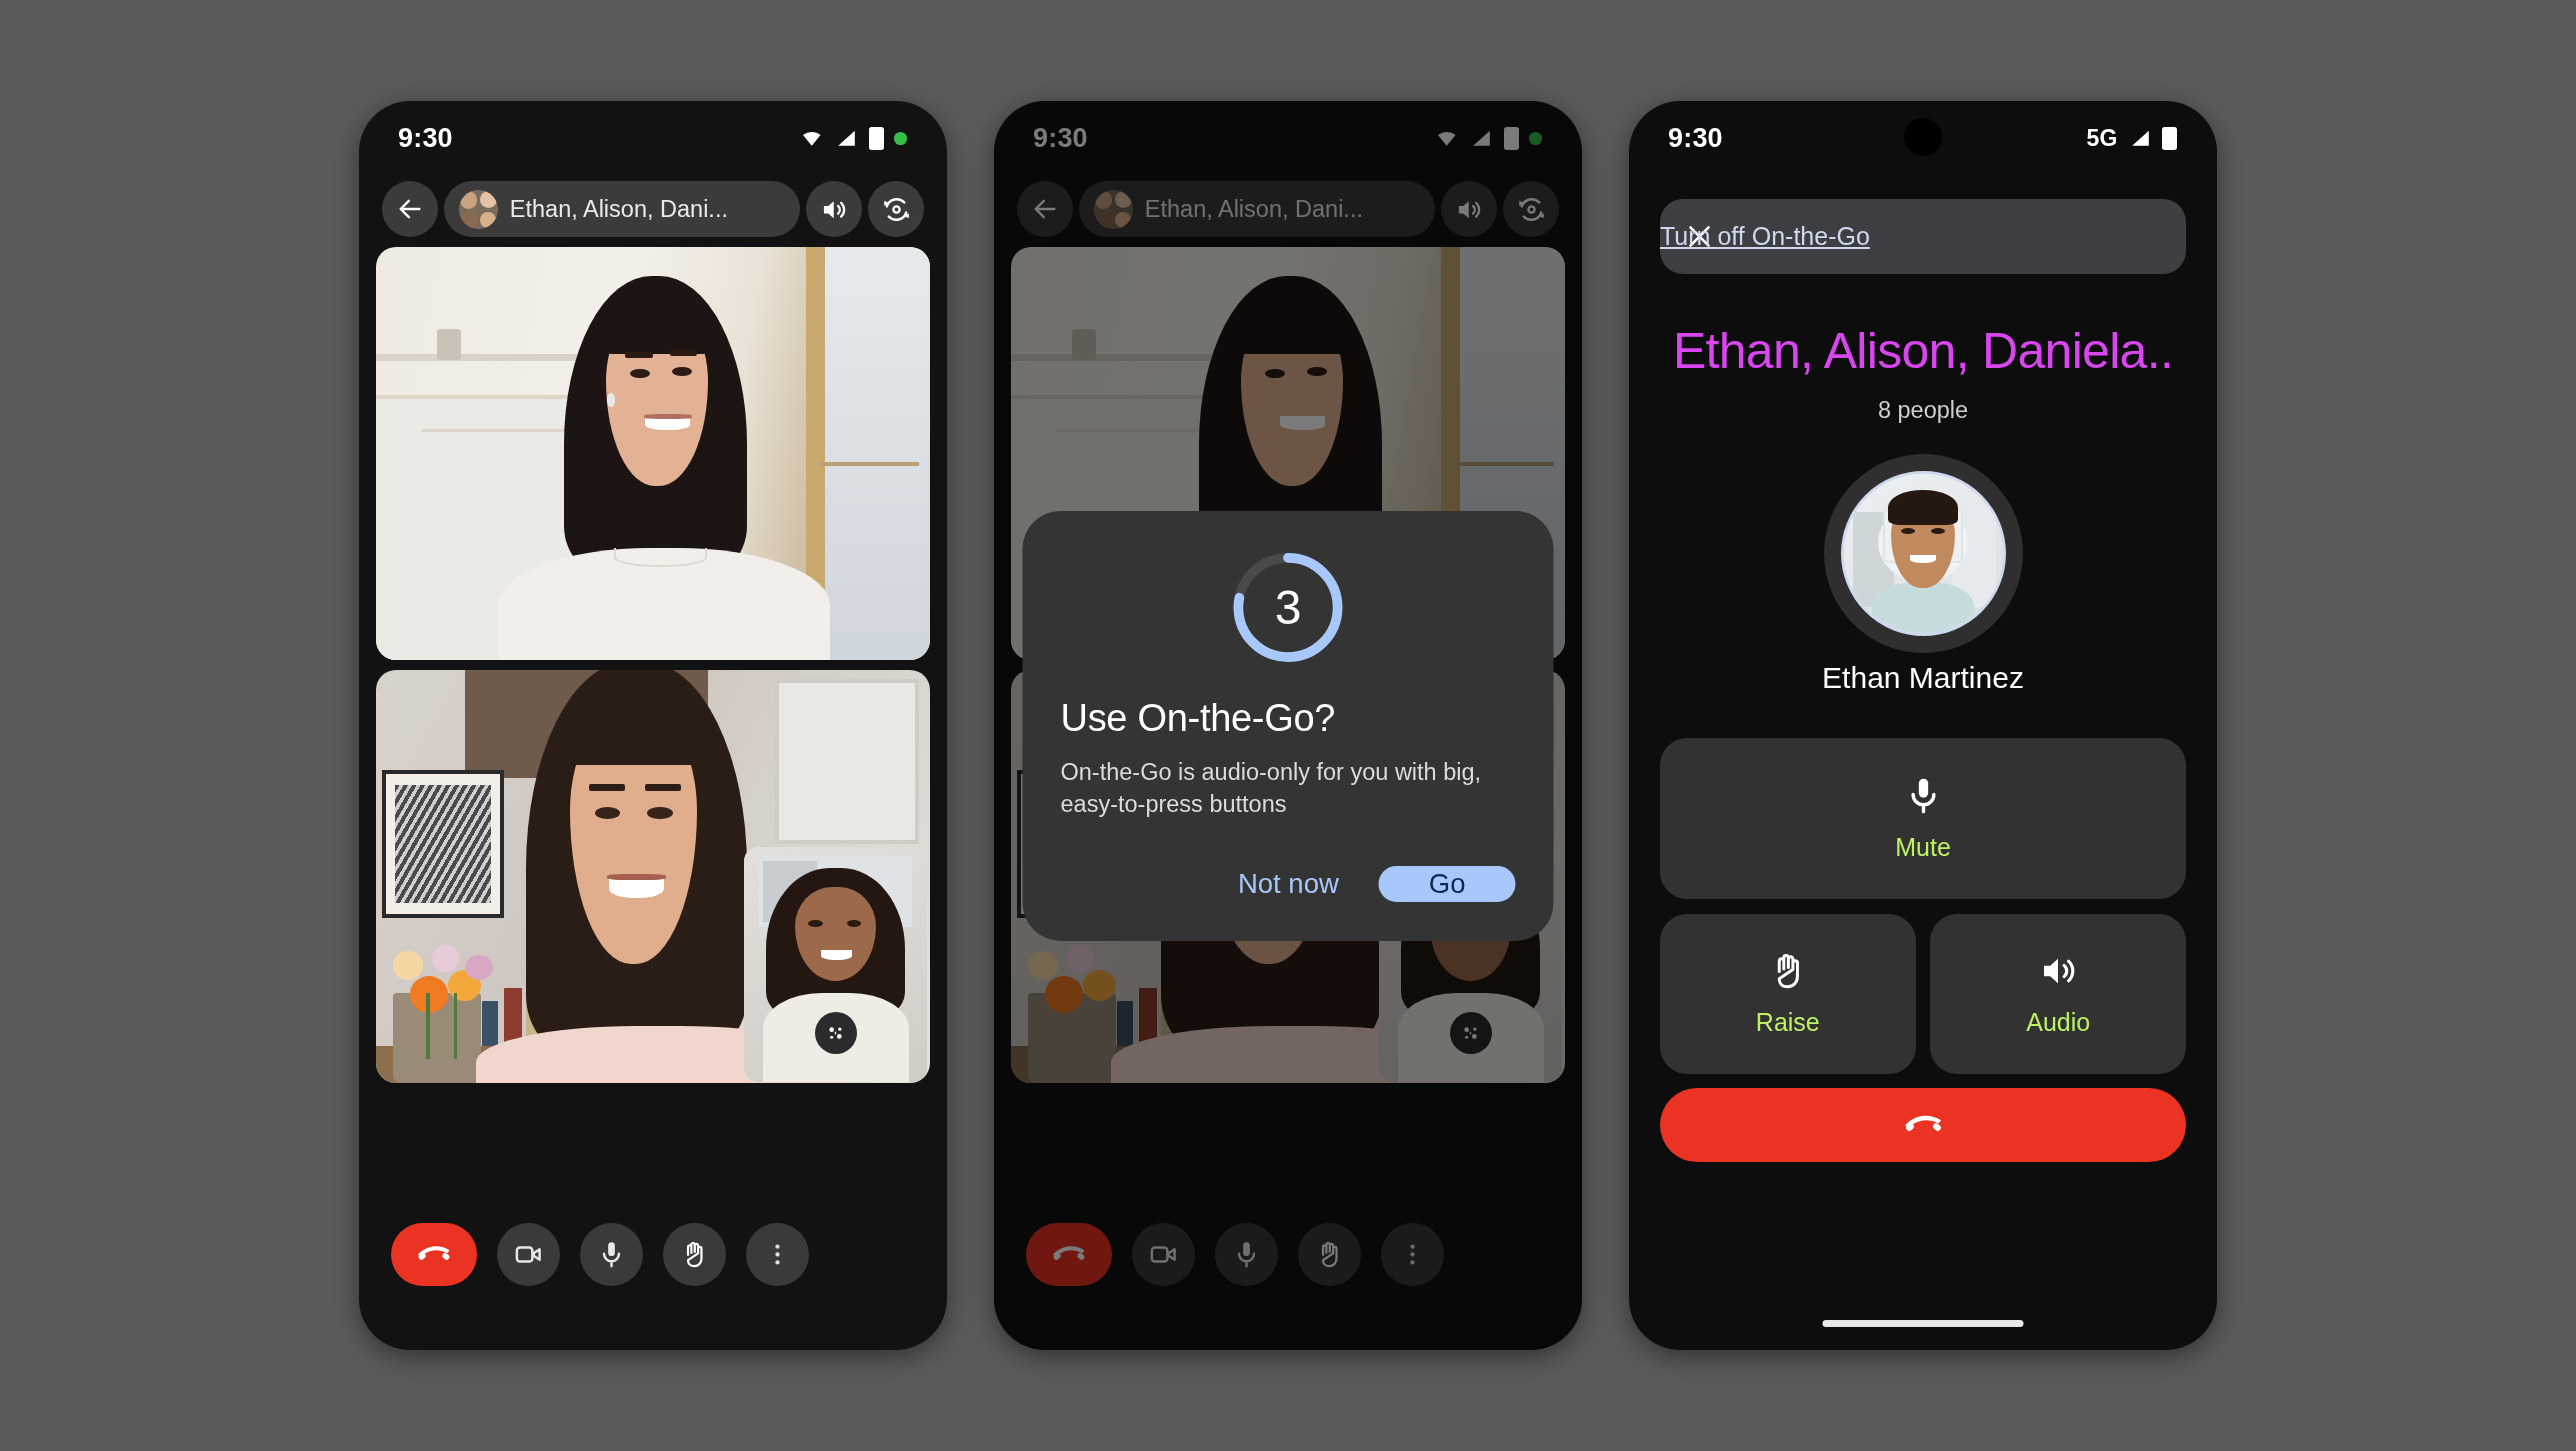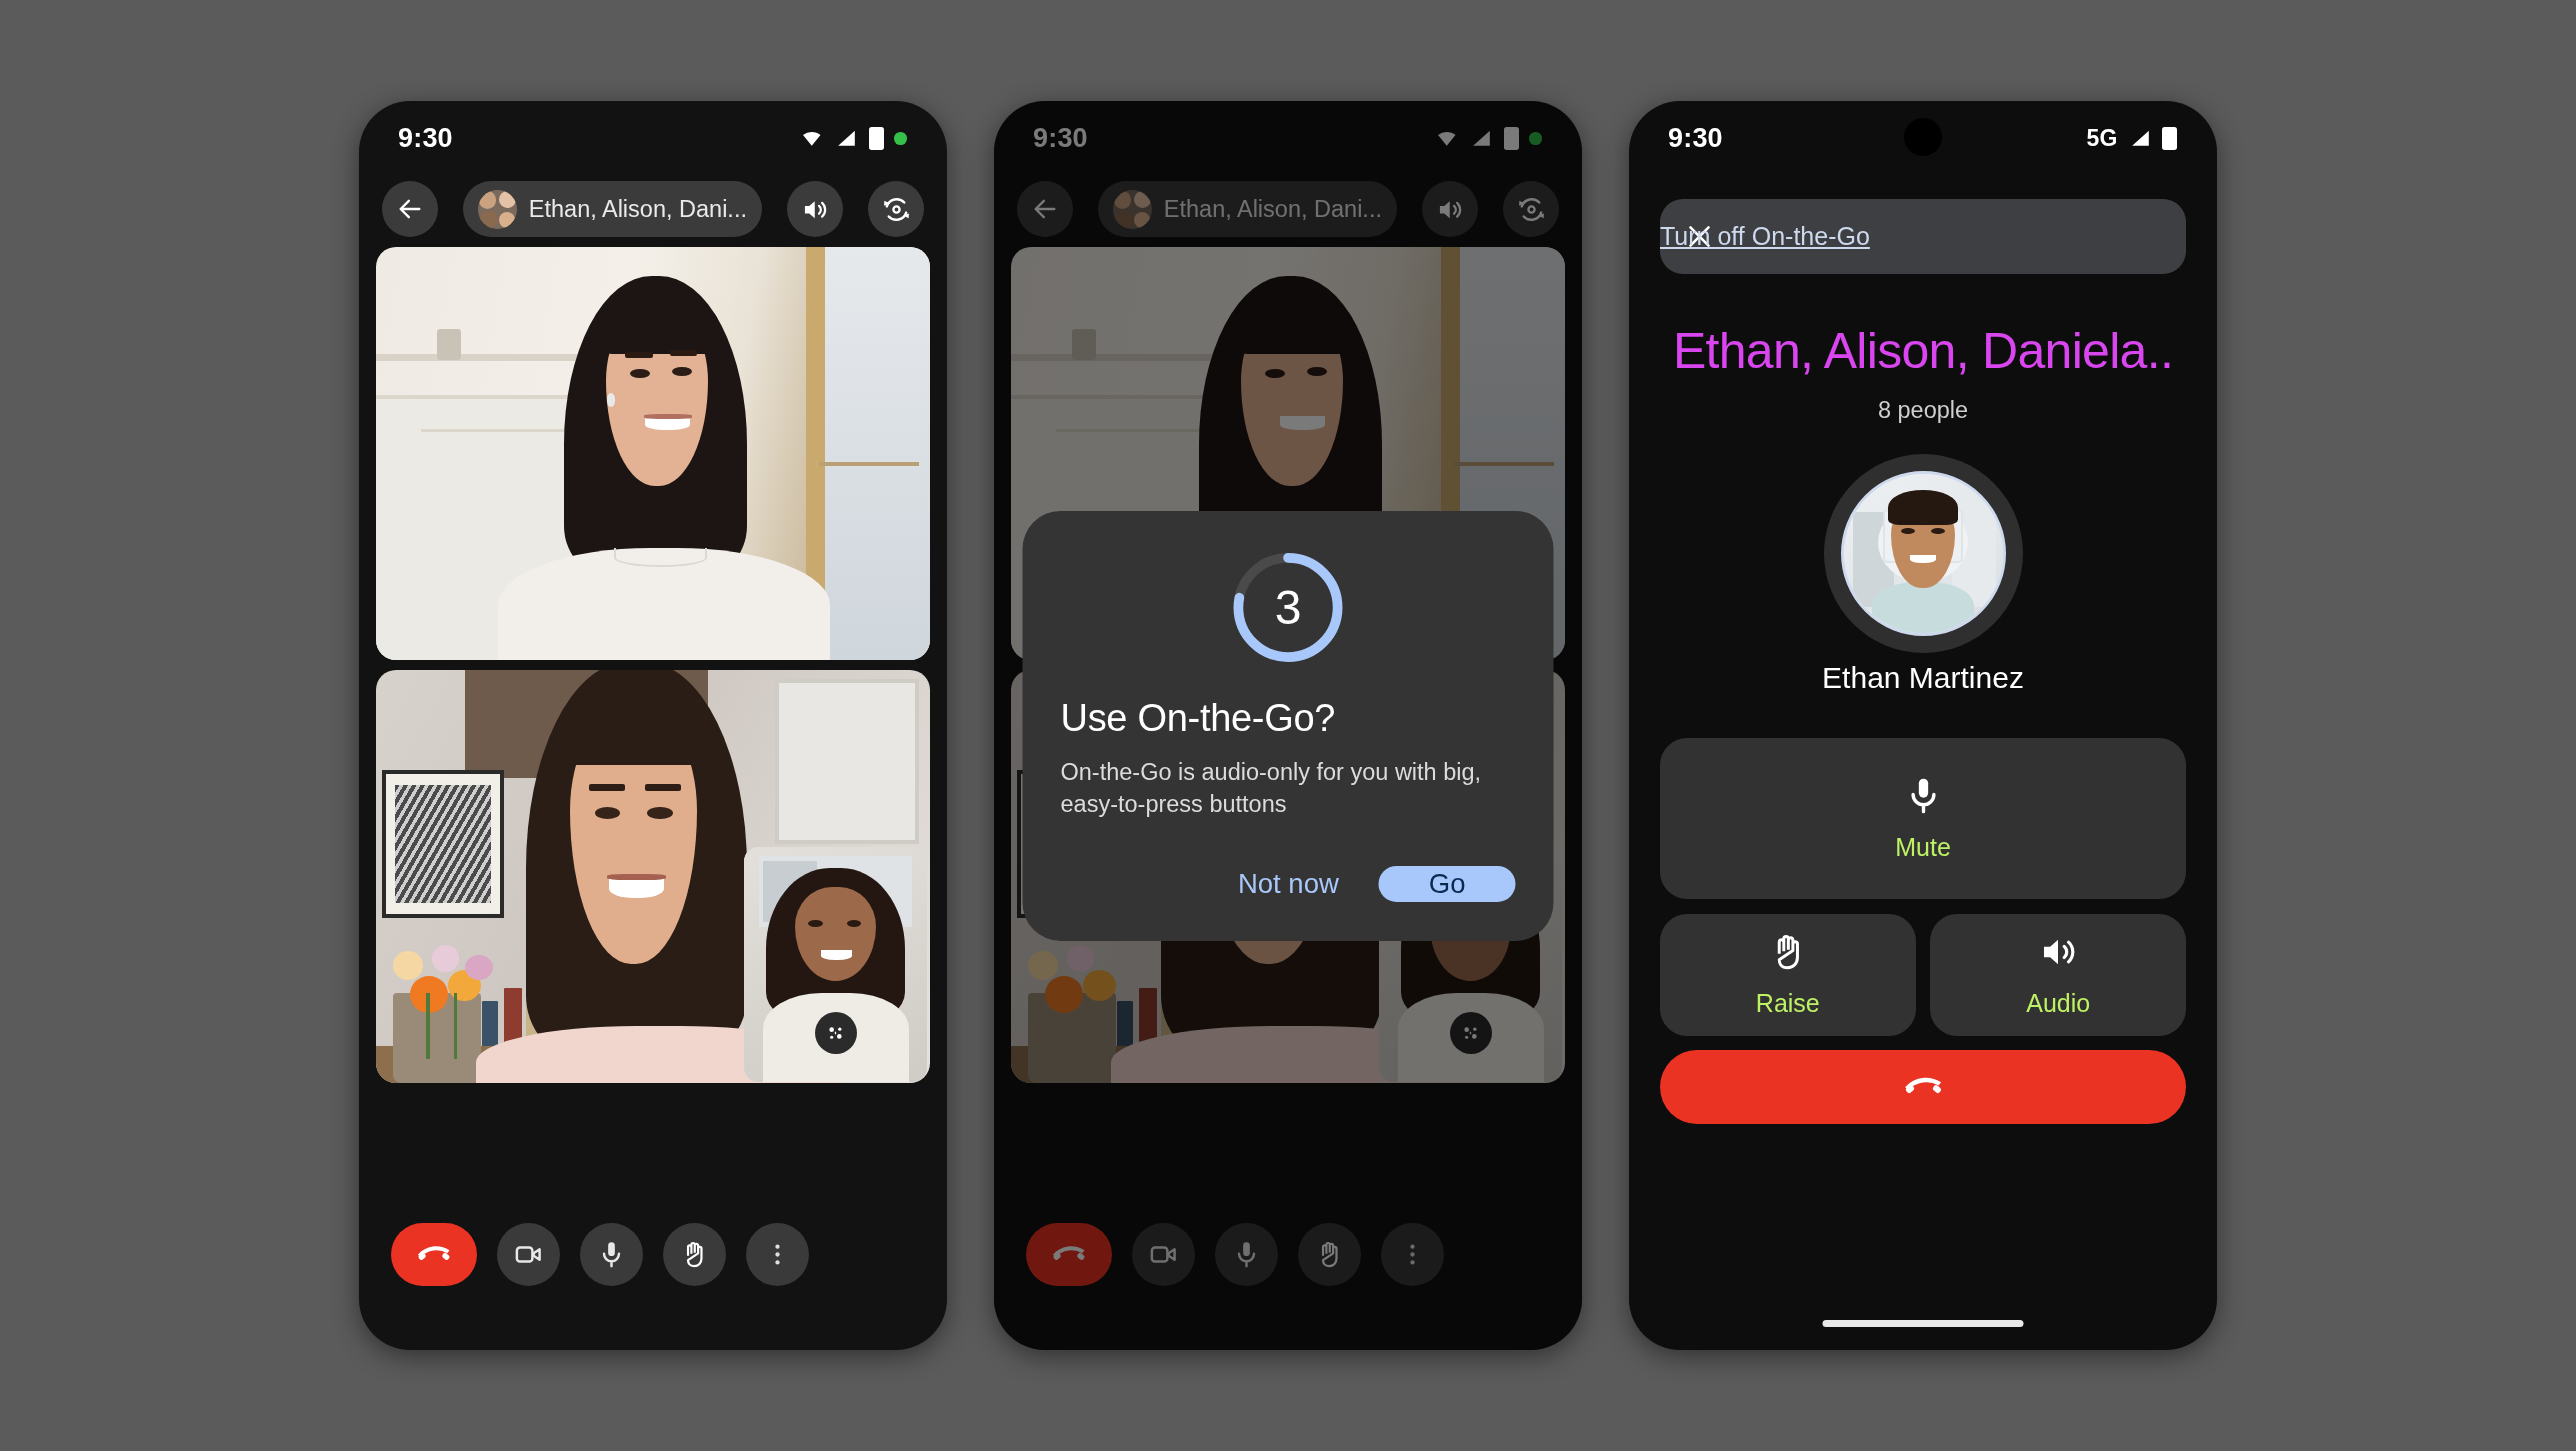--- a/index.html
+++ b/index.html
@@ -37,21 +37,21 @@
   .ico-bat{width:14.8px;height:23px;background:#fff;border-radius:2.7px;}
   .ico-dot{width:12.7px;height:12.7px;border-radius:50%;background:#35c04a;}
   .sb-5g{color:#fff;font-size:23px;font-weight:700;letter-spacing:0.3px;}
   .punchhole{
     position:absolute;left:50%;top:17.4px;transform:translateX(-50%);
     width:38px;height:38px;border-radius:50%;background:#000;
   }
 
   
   .callhdr{
-    display:flex;align-items:center;gap:25px;
+    display:flex;align-items:center;gap:6px;
     padding:5.4px 23px 0 23px;box-sizing:border-box;
   }
   .circbtn{
     width:56px;height:56px;border-radius:50%;
     background:#3b3b3b;display:flex;align-items:center;justify-content:center;flex:0 0 auto;
   }
   .namepill{
     flex:1 1 auto;height:56px;border-radius:28px;background:#3b3b3b;
     display:flex;align-items:center;gap:12px;padding:0 14.8px;box-sizing:border-box;
     min-width:0;
@@ -163,21 +163,21 @@
   }
   .otg-name{color:#fff;font-size:30px;text-align:center;margin-top:8px;}
   .otg-grid{margin:43px 31px 0 31px;}
   .bigbtn{
     background:#323232;border-radius:27px;
     display:flex;flex-direction:column;align-items:center;justify-content:center;gap:16px;
   }
   .bigbtn .blbl{color:#bef264;font-size:25px;}
   .bb-mute{height:161px;margin-bottom:14.8px;}
   .bb-row{display:flex;gap:14.8px;}
-  .bb-row .bigbtn{flex:1 1 0;height:122px;}
+  .bb-row .bigbtn{flex:1 1 0;height:160px;}
   .endbar{
     margin:14.8px 31px 0 31px;height:74px;border-radius:37px;background:#ea3323;
     display:flex;align-items:center;justify-content:center;
   }
   .homeind{
     position:absolute;left:50%;bottom:23px;transform:translateX(-50%);
     width:201px;height:7.4px;border-radius:4px;background:#e8e8e8;
   }
 </style>
 </head>

